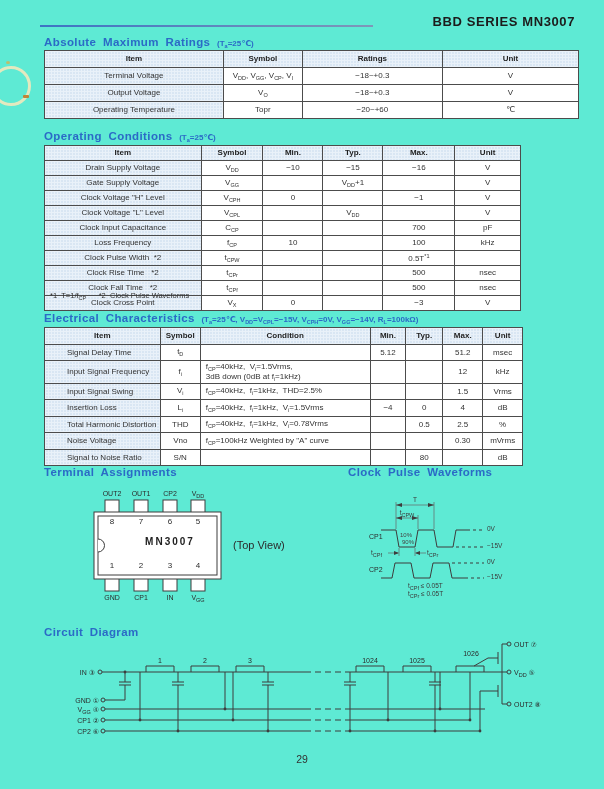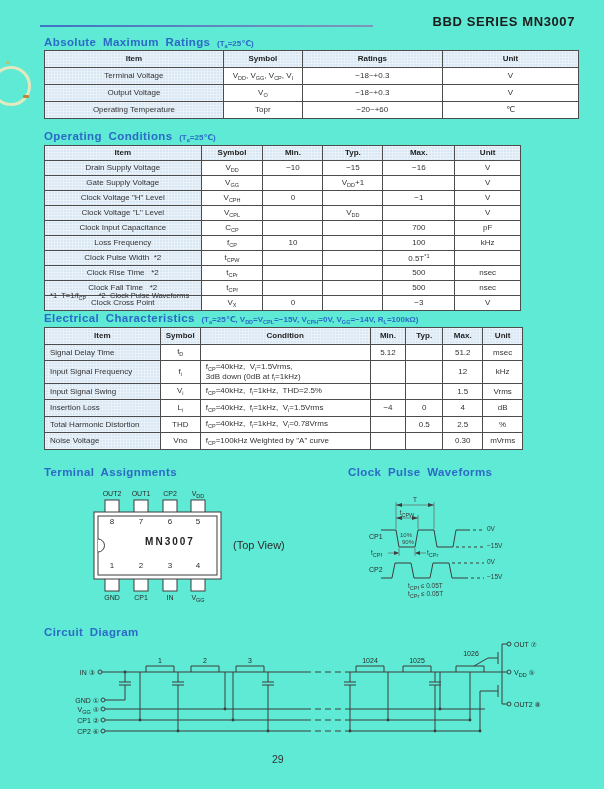--- a/index.html
+++ b/index.html
@@ -21,35 +21,35 @@
     border:1.5px solid #333;background:#fff;}
   .dtable th,.dtable td{border:1px solid #4c4c4c;font-size:8px;line-height:1.15;
     text-align:center;vertical-align:middle;padding:1px 2px;color:#333;overflow:hidden;}
   .dtable th{font-weight:bold;color:#1f1f1f;}
   .ht{background-color:#e9f1f9;
     background-image:radial-gradient(circle,rgba(96,146,198,.45) .6px,rgba(0,0,0,0) .9px);
     background-size:3px 3px;}
   .t1 th,.t1 td{height:14px;}
   .t2 th,.t2 td{height:12px;}
   .t3 th,.t3 td{height:13.5px;}
-  .t3 td:first-child{text-align:left;padding-left:5px;}
+  .t3 td:first-child{text-align:left;padding-left:22px;}
   .t3 td:nth-child(3){text-align:left;padding-left:5px;}
   sub{font-size:5.5px;vertical-align:-1.5px;letter-spacing:0;}
   sup{font-size:5.5px;vertical-align:2.5px;}
   .footnote{position:absolute;font-size:7.5px;color:#333;white-space:nowrap;}
   
   .diagram{position:absolute;}
   .dlabel{position:absolute;font-size:7px;color:#2b2b2b;white-space:nowrap;line-height:1;}
   .dlabel.c{transform:translateX(-50%);}
   .dlabel.r{text-align:right;}
   .dlabel.sm{font-size:6px;color:#444;}
   .dlabel.md{font-size:6.5px;color:#3a3a3a;}
   .chip-name{font-size:10px;font-weight:600;letter-spacing:2px;color:#222;}
   .pin-num{font-size:8px;color:#2b2b2b;}
-  .page-num{position:absolute;left:272px;top:753px;width:28px;
+  .page-num{position:absolute;left:288px;top:753px;width:28px;text-align:center;
     font-size:10.5px;color:#333;}
   
   .art-ring{position:absolute;left:-9px;top:66px;width:34px;height:34px;border-radius:50%;
     border:3px solid #f2e9bd;opacity:.9;}
   .art-dot{position:absolute;left:6px;top:61px;width:4px;height:3px;border-radius:50%;
     background:#cdb65a;opacity:.85;}
   .art-dash{position:absolute;left:23px;top:95px;width:6px;height:3px;border-radius:1px;
     background:#c07a28;opacity:.9;}
 </style>
 </head>
@@ -285,20 +285,29 @@
           <td>%</td>
         </tr>
         <tr>
           <td class="ht">Noise Voltage</td>
           <td>Vno</td>
           <td>f<sub>CP</sub>=100kHz Weighted by "A" curve</td>
           <td></td>
           <td></td>
           <td>0.30</td>
           <td>mVrms</td>
+        </tr>
+        <tr>
+          <td class="ht">Signal to Noise Ratio</td>
+          <td>S/N</td>
+          <td></td>
+          <td></td>
+          <td>80</td>
+          <td></td>
+          <td>dB</td>
         </tr>
       </tbody>
     </table>
 
   <div class="sec-title" style="left:44px;top:466px;">
     <span>Terminal Assignments</span>
   </div>
   <div class="diagram" style="left:75px;top:488px;width:230px;height:125px;">
     <svg width="220" height="120" viewBox="0 0 220 120">
       <g stroke="#3d3d3d" stroke-width="1" fill="#ffffff">

